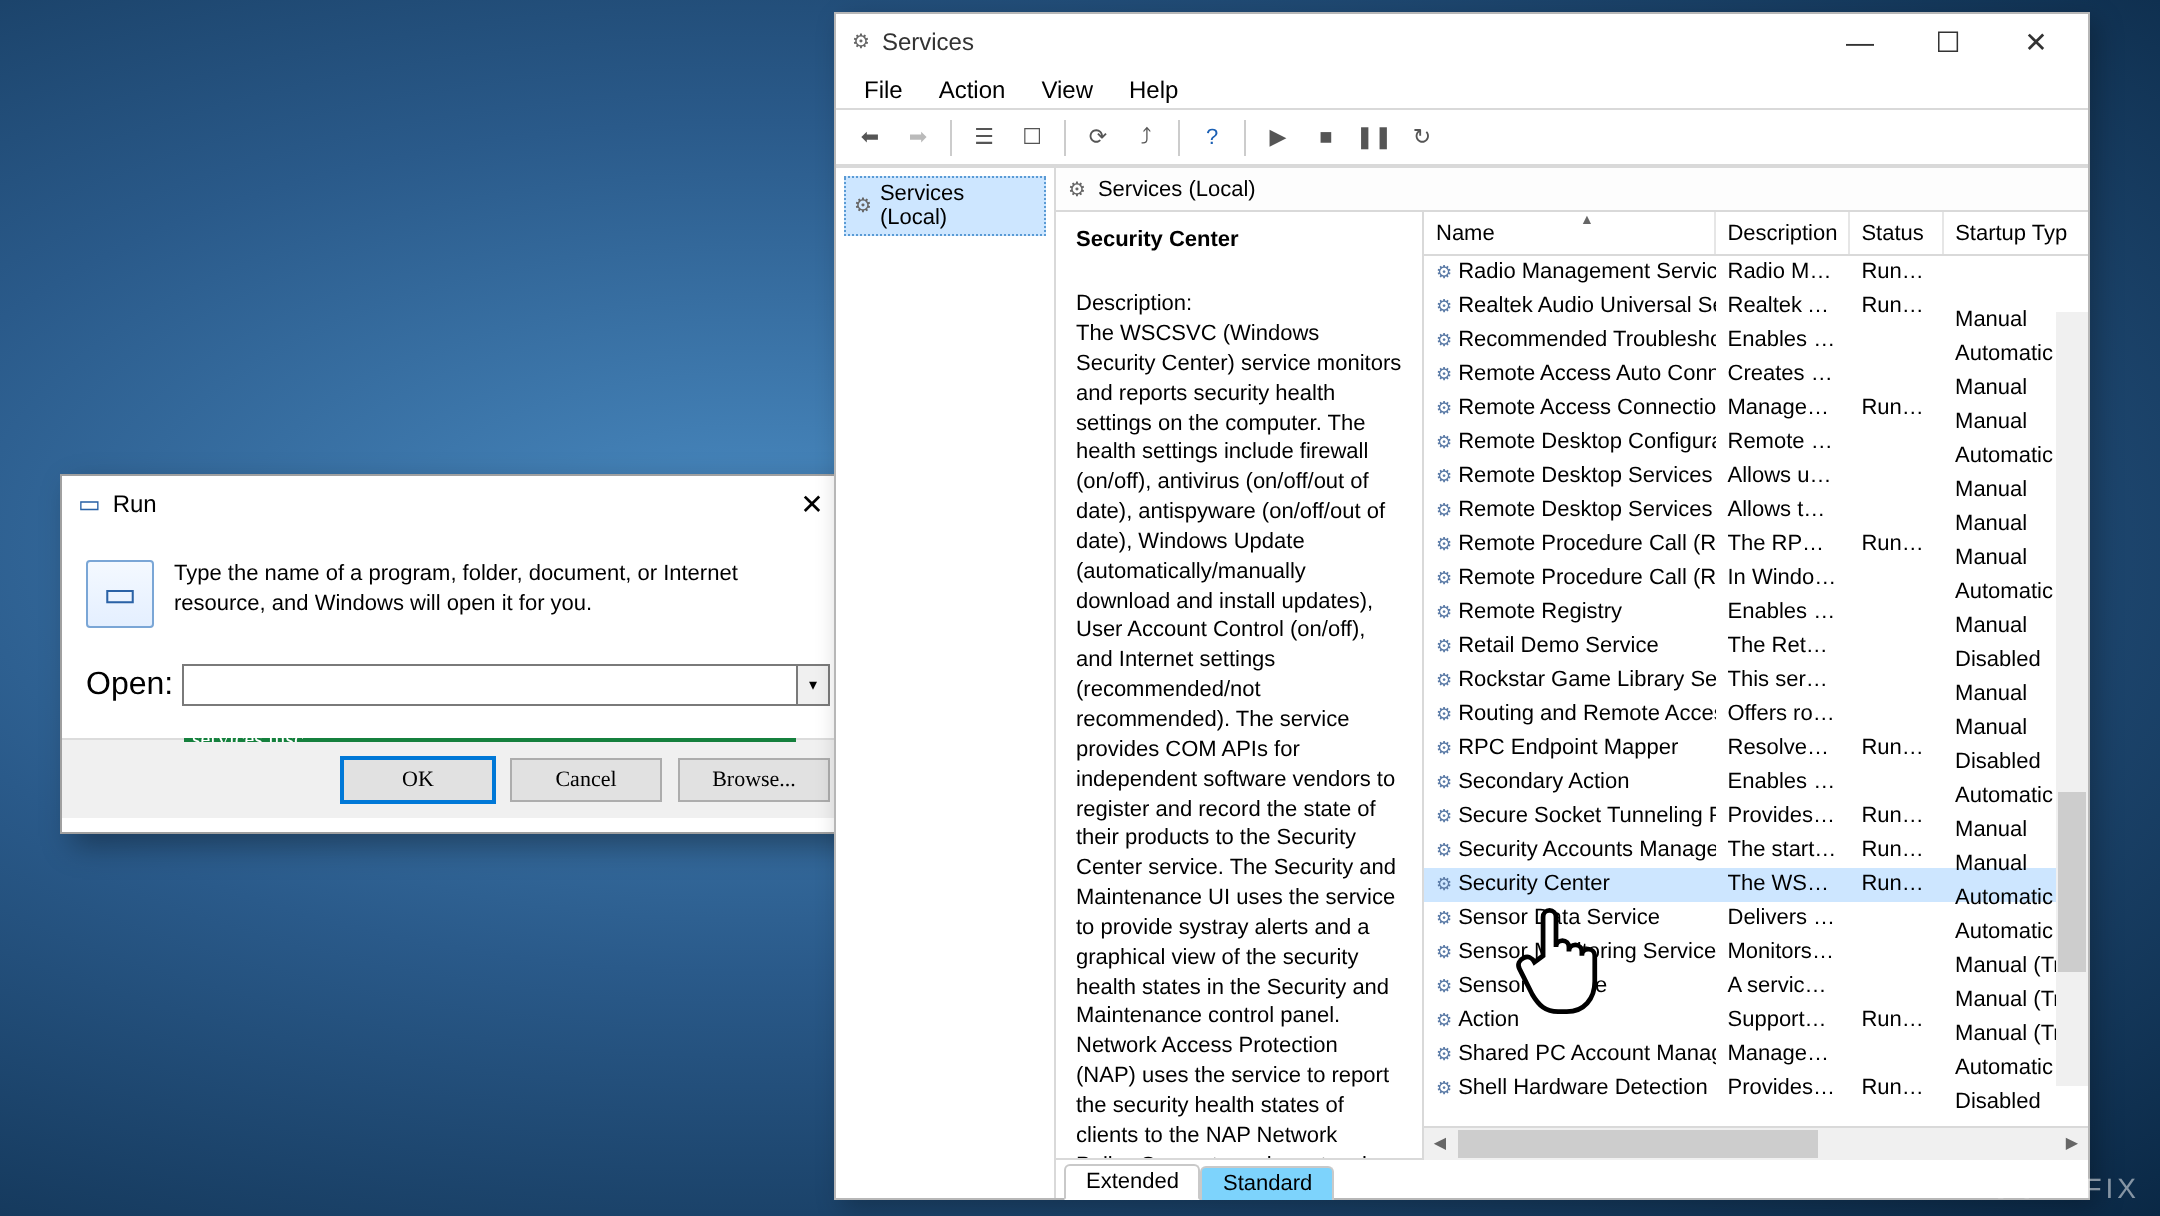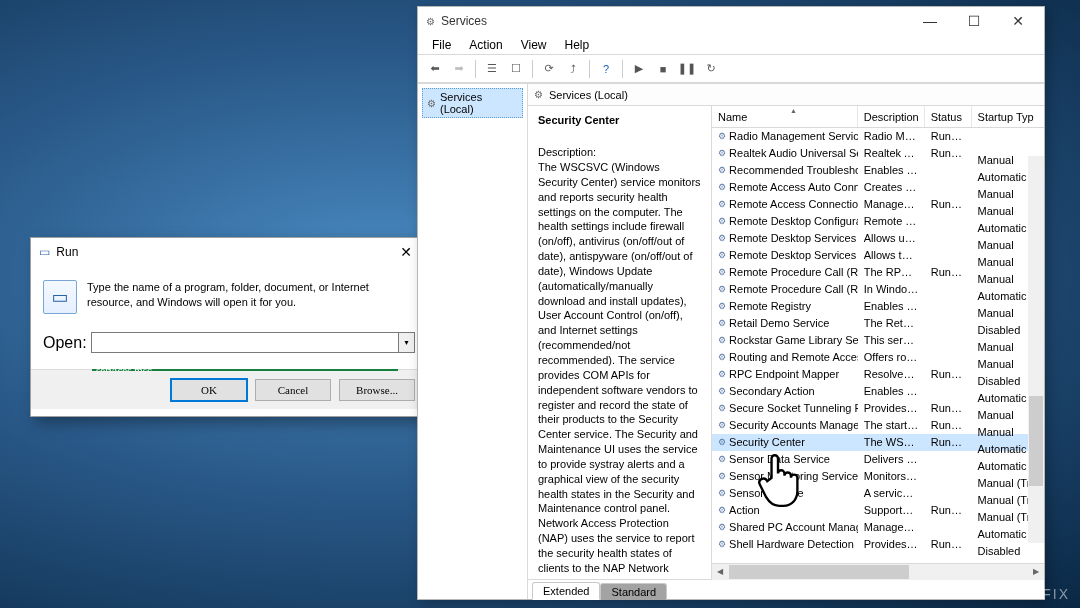--- a/index.html
+++ b/index.html
@@ -167,21 +167,21 @@
   .svc-vscroll .thumb { position:absolute; left:1px; right:1px; top:240px; height:90px; background:#cdcdcd; }
 
   .svc-tabs {
     height:20px; display:flex; align-items:flex-end; gap:0;
     padding-left:4px; border-top:1px solid #d9d9d9; background:#fff;
   }
   .tab {
     padding:2px 10px; font-size:11px;
     border:1px solid #c9c9c9; border-bottom:none;
     border-top-left-radius:3px; border-top-right-radius:3px;
-    background:#a3a3a3; position:relative; top:1px;
+    background:#7dd3fc; position:relative; top:1px;
   }
   .tab.active { background:#fff; border-bottom:1px solid #fff; font-weight:normal; }
 
   
   .hand-cursor {
     position:absolute; left:756px; top:452px;
     width:44px; height:56px;
     pointer-events:none;
   }
 

